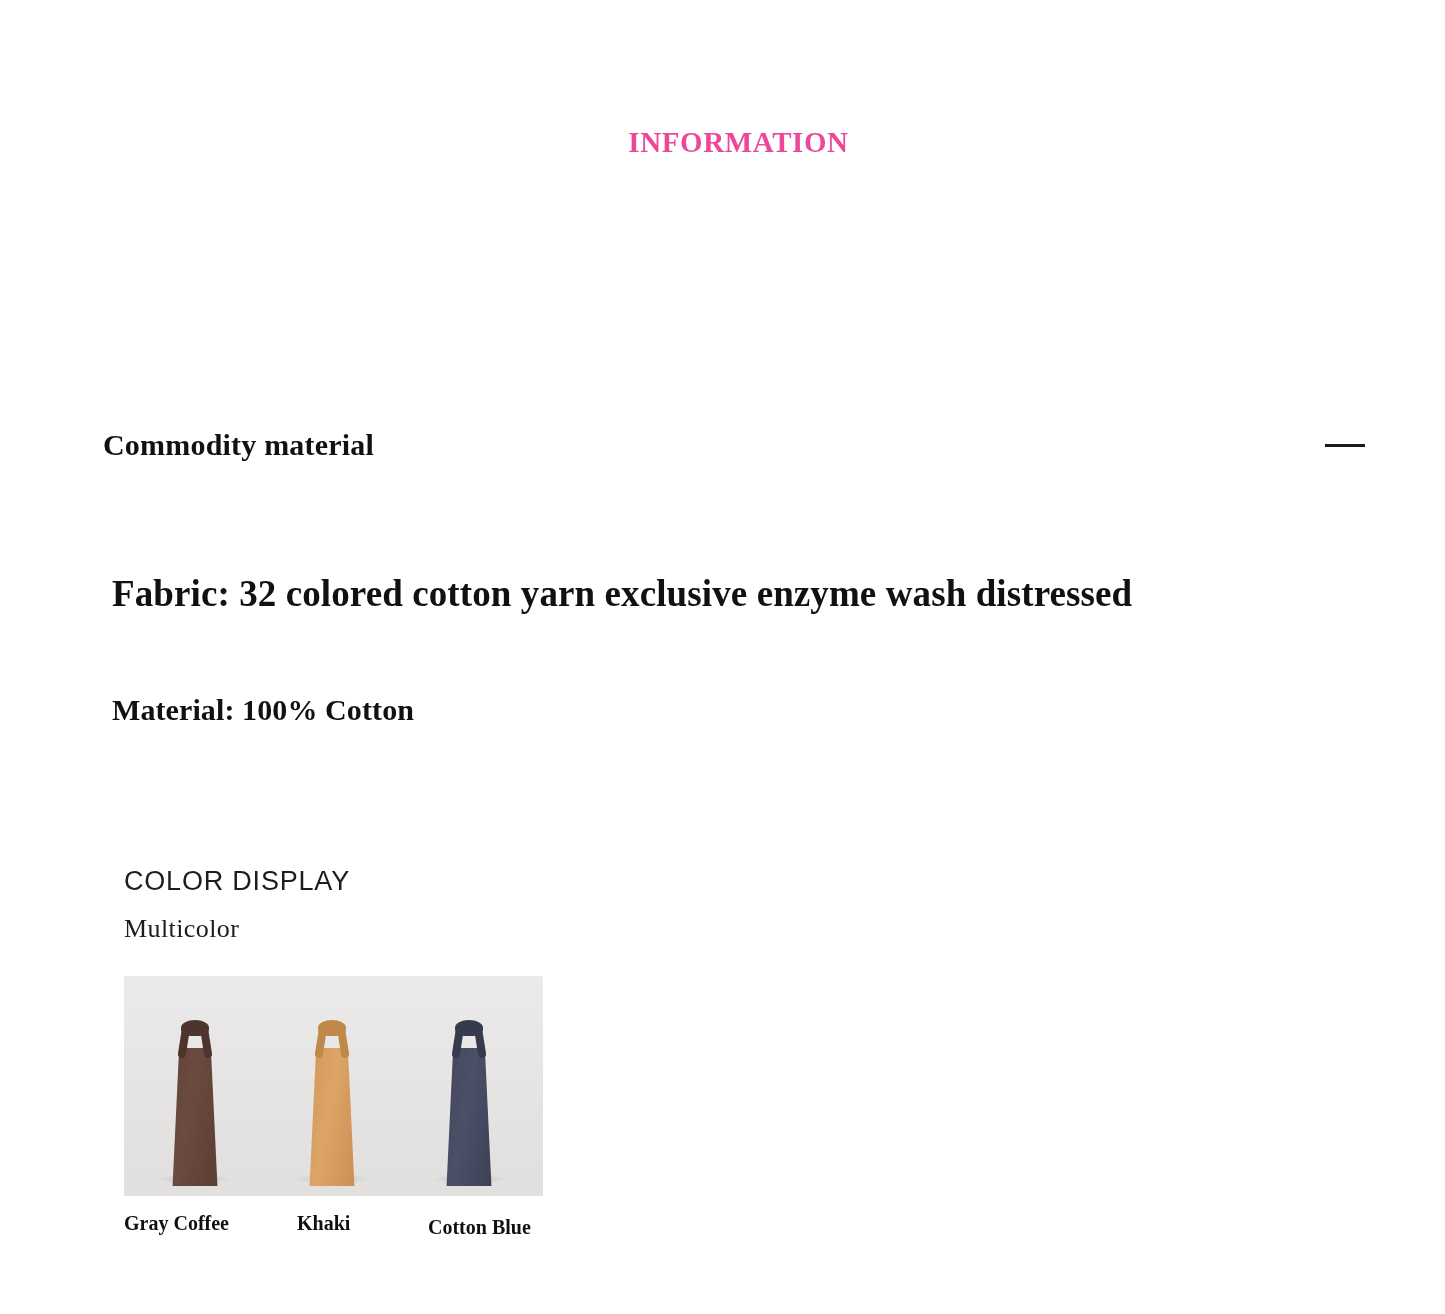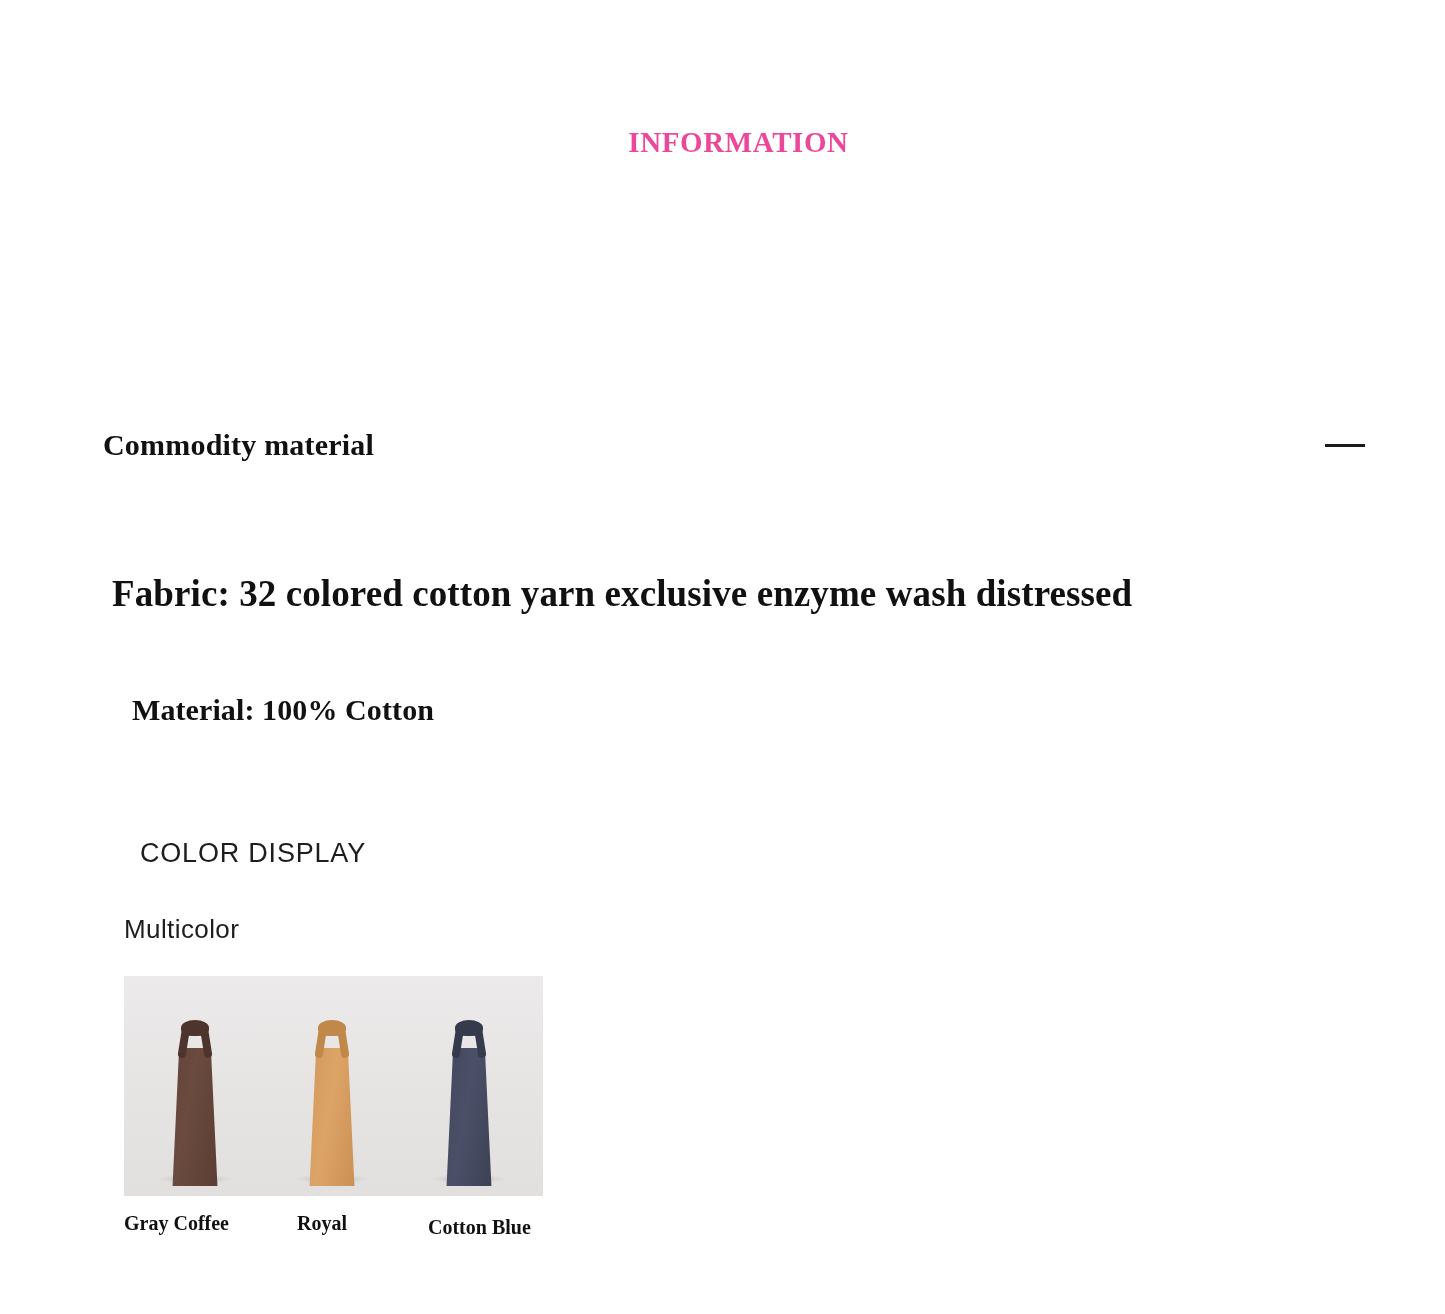--- a/index.html
+++ b/index.html
@@ -80,41 +80,39 @@
 
   .material-line {
     position: absolute;
     top: 693px;
     left: 112px;
     font-family: "Liberation Serif", serif;
     font-size: 30px;
     font-weight: 600;
     color: #111111;
     letter-spacing: 0.1px;
-    margin-left: 20px;
   }
 
   
   .color-display-title {
     position: absolute;
-    top: 838px;
+    top: 866px;
     left: 124px;
     font-family: "Liberation Sans", sans-serif;
     font-size: 27px;
     font-weight: 400;
     color: #1d1d1d;
     letter-spacing: 0.8px;
-    margin-left: 16px;
   }
 
   .color-display-sub {
     position: absolute;
     top: 914px;
     left: 124px;
-    font-family: Liberation Sans, sans-serif;
+    font-family: Liberation Serif, serif;
     font-size: 26px;
     font-weight: 400;
     color: #1d1d1d;
     letter-spacing: 0.4px;
   }
 
   .swatch-photo {
     position: absolute;
     top: 976px;
     left: 124px;
@@ -230,16 +228,16 @@
     <div class="dress dress-3">
       <div class="shadow"></div>
       <div class="body"></div>
       <div class="strap-l"></div>
       <div class="strap-r"></div>
       <div class="neck"></div>
     </div>
   </div>
 
   <div class="swatch-label label-1">Gray Coffee</div>
-  <div class="swatch-label label-2">Royal</div>
+  <div class="swatch-label label-2">Khaki</div>
   <div class="swatch-label label-3">Cotton Blue</div>
 
 </div>
 
 </body></html>

